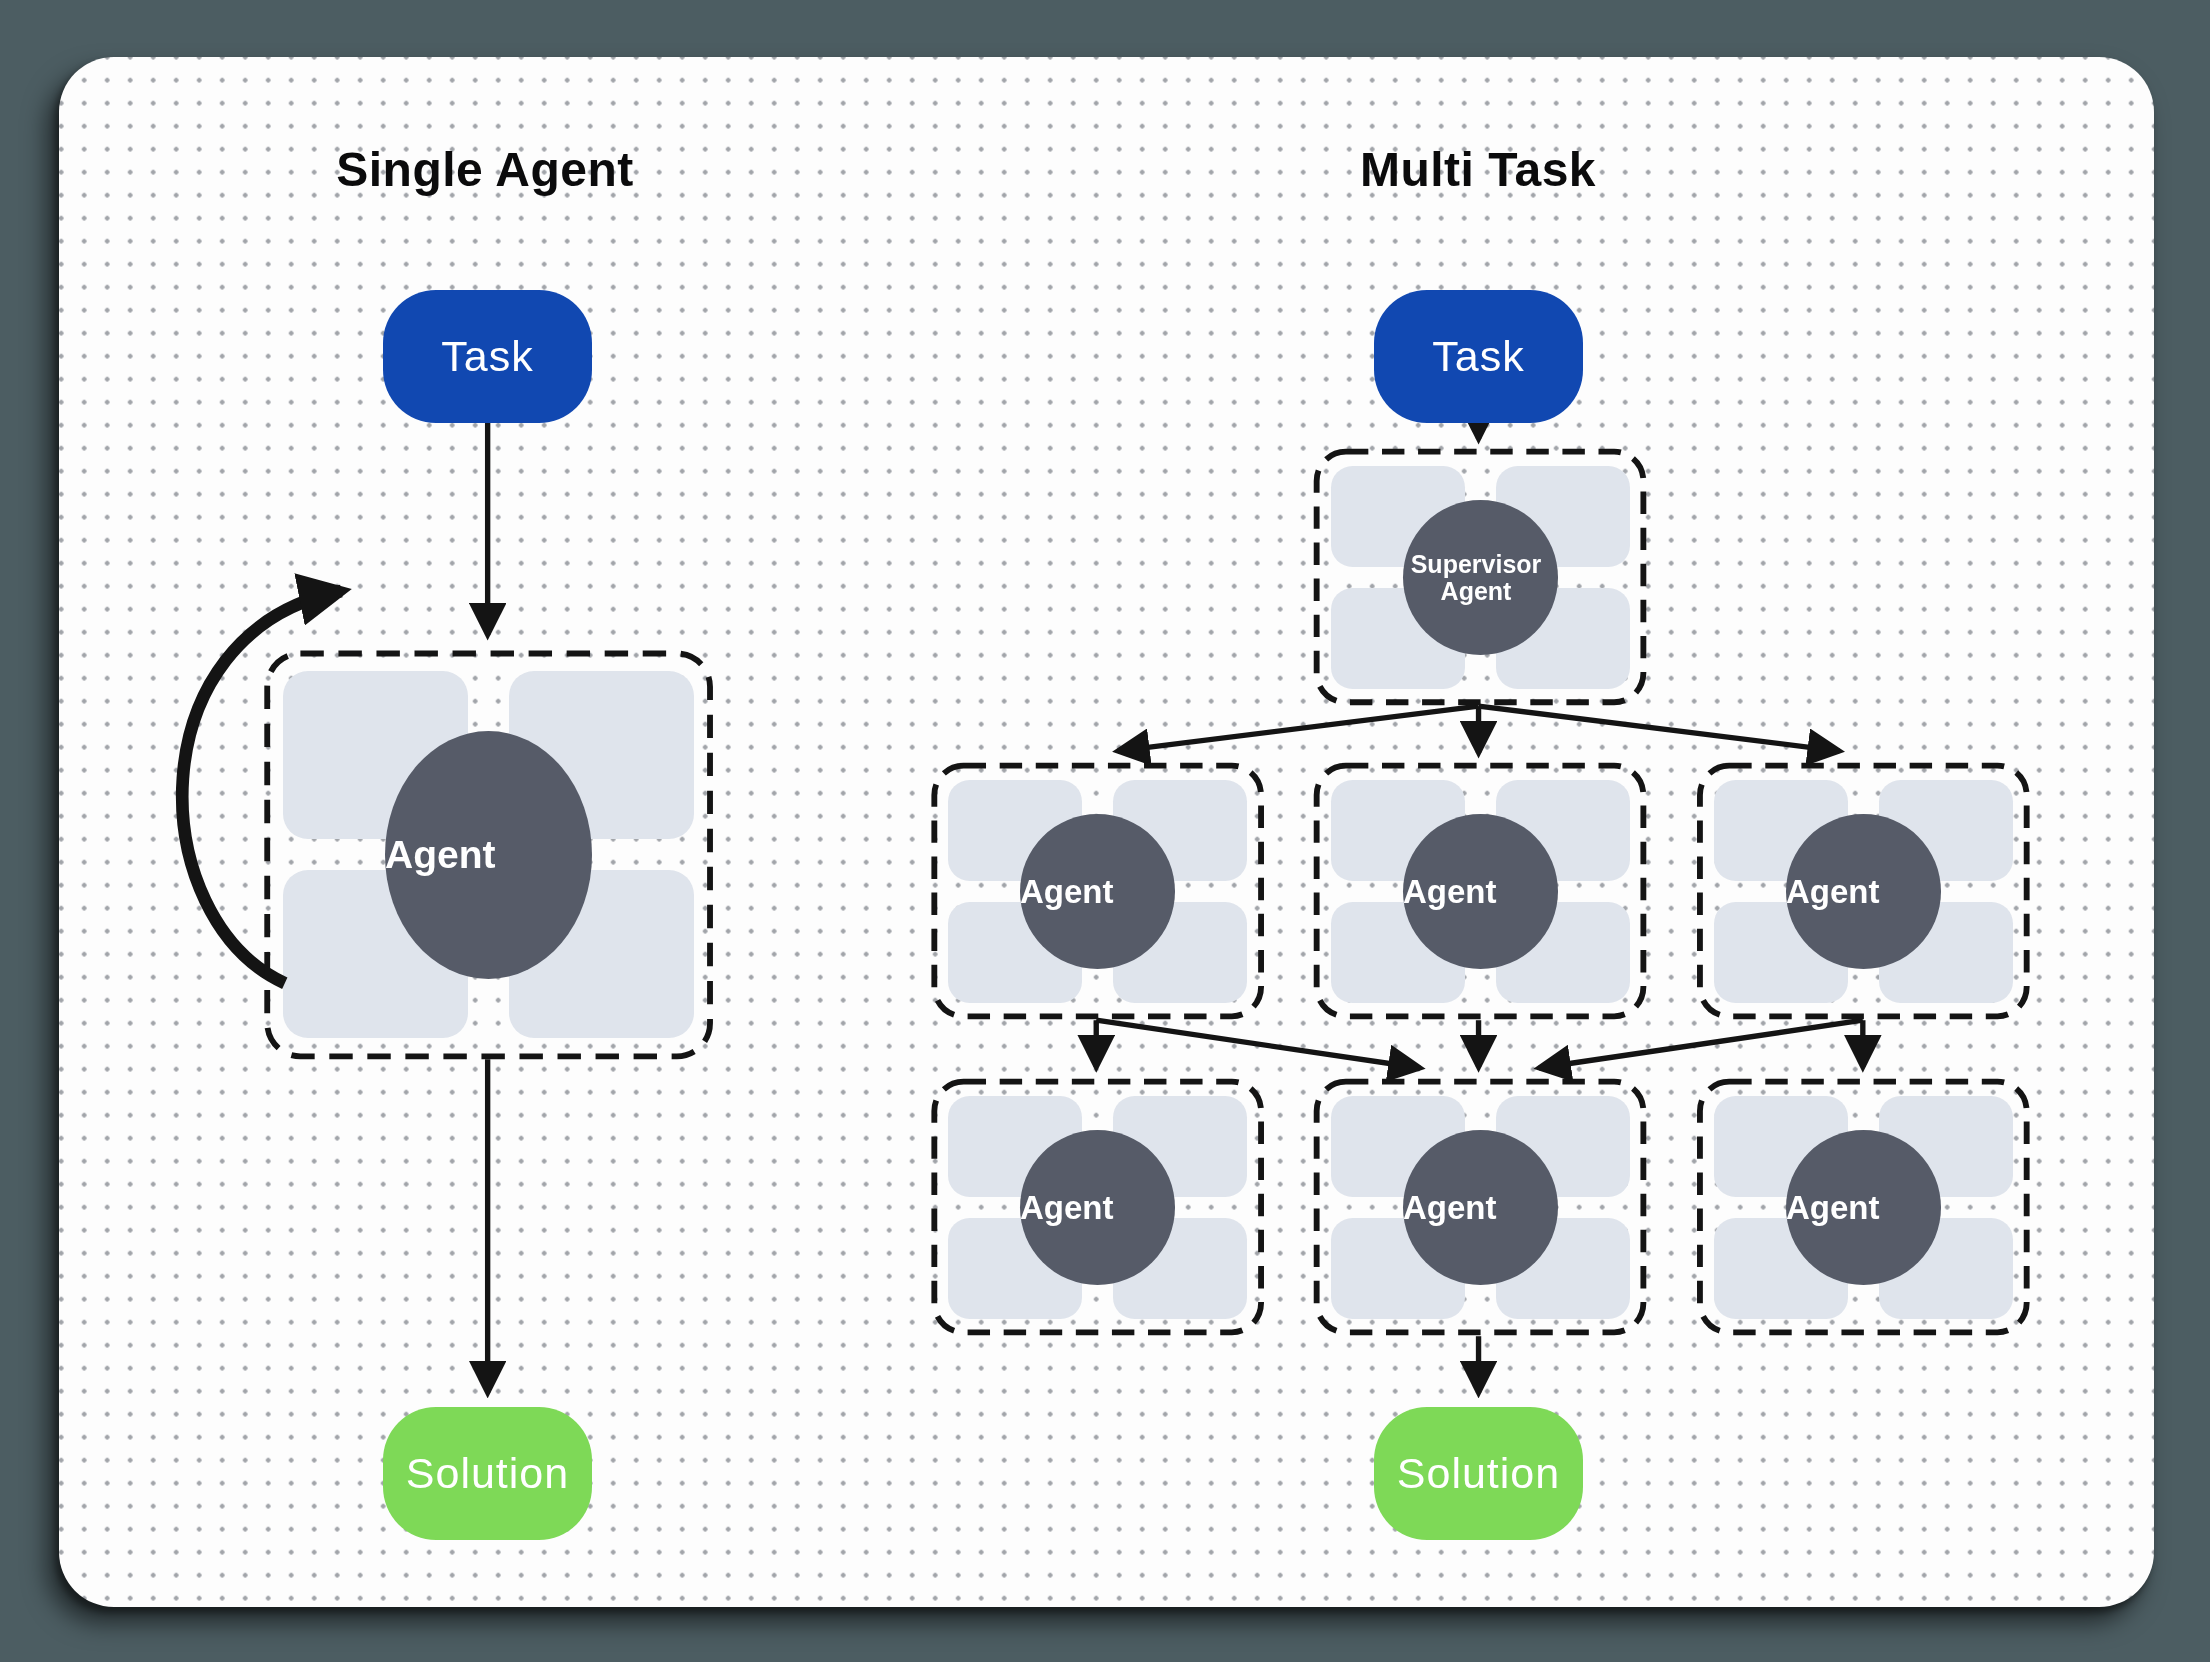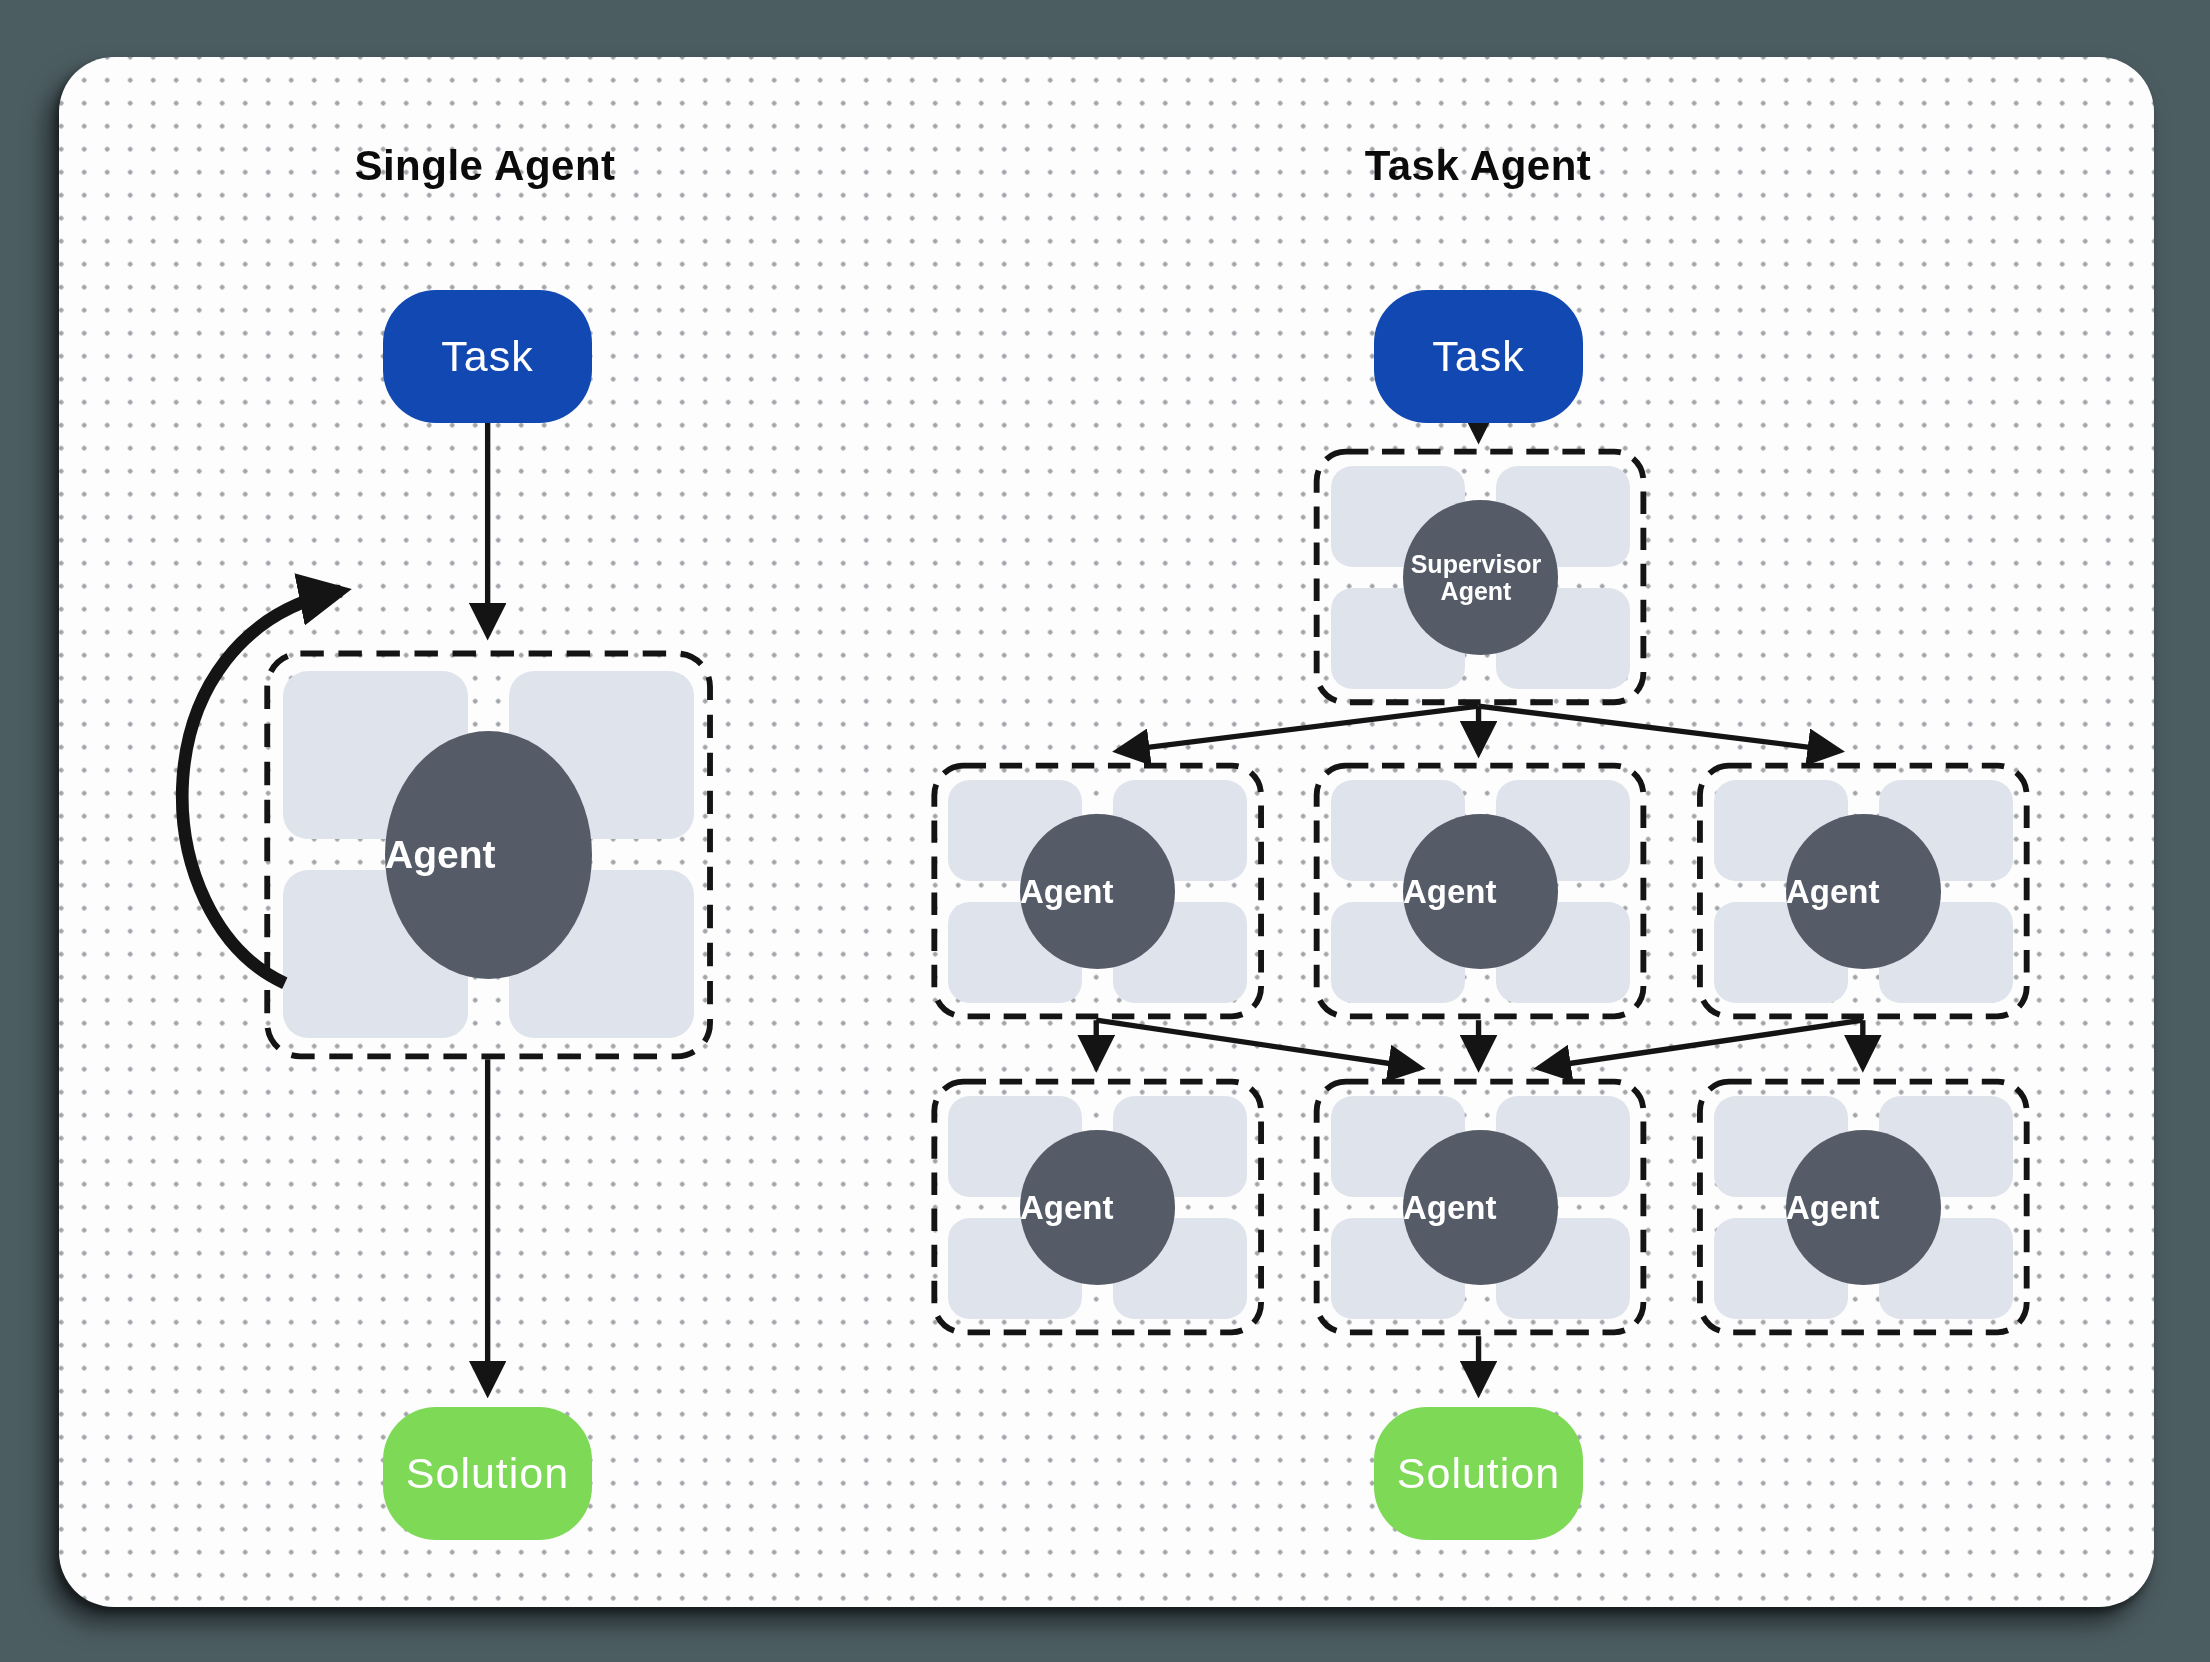--- a/index.html
+++ b/index.html
@@ -10,21 +10,21 @@
   }
   .canvas{
     position:absolute;left:59px;top:57px;width:2095px;height:1550px;
     background:#fdfdfd;border-radius:55px;
     background-image:radial-gradient(circle, rgba(130,134,141,.75) 2px, rgba(130,134,141,0) 2.5px);
     background-size:23px 23px;background-position:13.7px 11.7px;
     box-shadow:-11.7px 15.6px 25px rgba(0,0,0,.55), -3.9px 5.9px 5.9px rgba(0,0,0,.35);
   }
   .layer{position:absolute;left:0;top:0;width:2211px;height:1663px;}
   .title{
-    position:absolute;font-weight:700;font-size:42px;color:#0b0b0c;
+    position:absolute;font-weight:700;font-size:48px;color:#0b0b0c;
     text-align:center;width:624px;letter-spacing:0.5px;
   }
   .pill{
     position:absolute;width:209px;height:133px;border-radius:53px;
     display:flex;align-items:center;justify-content:center;
     color:#ffffff;font-size:43px;font-weight:400;letter-spacing:1px;
   }
   .pill.task{background:#1148b1;}
   .pill.solution{background:#7ed957;}
   .tile{position:absolute;background:#dfe4ec;border-radius:25px;}
@@ -161,21 +161,21 @@
   <rect x="958" y="785" width="335" height="257" rx="30" fill="none" stroke="#141414" stroke-width="6" stroke-dasharray="23 14"></rect>
   <rect x="1350" y="785" width="335" height="257" rx="30" fill="none" stroke="#141414" stroke-width="6" stroke-dasharray="23 14"></rect>
   <rect x="1743" y="785" width="335" height="257" rx="30" fill="none" stroke="#141414" stroke-width="6" stroke-dasharray="23 14"></rect>
   <rect x="958" y="1109" width="335" height="257" rx="30" fill="none" stroke="#141414" stroke-width="6" stroke-dasharray="23 14"></rect>
   <rect x="1350" y="1109" width="335" height="257" rx="30" fill="none" stroke="#141414" stroke-width="6" stroke-dasharray="23 14"></rect>
   <rect x="1743" y="1109" width="335" height="257" rx="30" fill="none" stroke="#141414" stroke-width="6" stroke-dasharray="23 14"></rect>
 </svg>
 
 <div class="layer labels">
   <div class="title" style="left:173px;top:142px;">Single Agent</div>
-  <div class="title" style="left:1166px;top:142px;">Task Agent</div>
+  <div class="title" style="left:1166px;top:142px;">Multi Task</div>
 
   <div class="pill task" style="left:383px;top:290px;">
     <span>Task</span>
   </div>
   <div class="pill task" style="left:1374px;top:290px;">
     <span>Task</span>
   </div>
 
   <div class="pill solution" style="left:383px;top:1407px;">
     <span>Solution</span>

